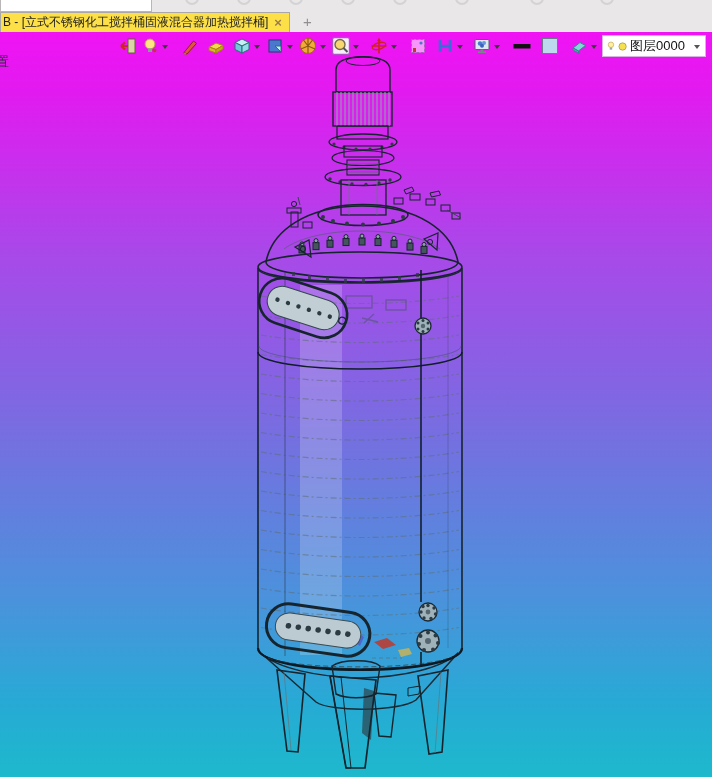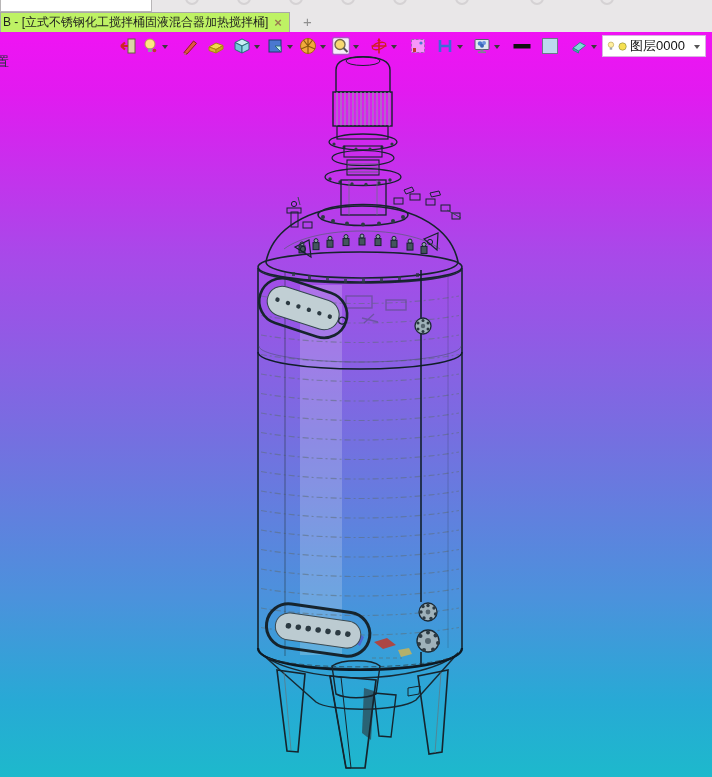--- a/index.html
+++ b/index.html
@@ -12,21 +12,21 @@
     background:#e9e7e8; overflow:hidden; z-index:30; }
   .topstrip .whitebox { position:absolute; left:0; top:-2px; width:152px; height:14px;
     background:#ffffff; border:1px solid #b8b6b7; }
   .topstrip .ghost { position:absolute; top:-9px; width:14px; height:14px;
     border:2px solid #cfcdce; border-radius:50%; opacity:.8; }
 
   
   .tabbar { position:absolute; left:0; top:12px; width:712px; height:20px;
     background:#e9e7e8; z-index:30; }
   .tab { position:absolute; left:0; top:0; height:20px; max-width:292px;
-    background:#bef264; border:1px solid #a9a7a8; border-bottom:none;
+    background:#fde047; border:1px solid #a9a7a8; border-bottom:none;
     display:flex; align-items:center; padding:0 7px 0 2px; gap:6px; }
   .tab-title { font-size:12px; color:#1f1f1f; white-space:nowrap; overflow:hidden; }
   .tab-close { font-size:13px; font-weight:bold; color:#9a7a50; line-height:1; cursor:default; }
   .newtab { position:absolute; left:303px; top:1px; font-size:15px; color:#8f8f8f; }
 
   
   .viewport { position:absolute; left:0; top:32px; width:712px; height:745px;
     background:linear-gradient(180deg,
       var(--bg-top) 0%, #e21af0 8%, var(--bg-m1) 30%, var(--bg-m2) 55%,
       var(--bg-m3) 76%, #27aad5 90%, var(--bg-bottom) 100%); }

